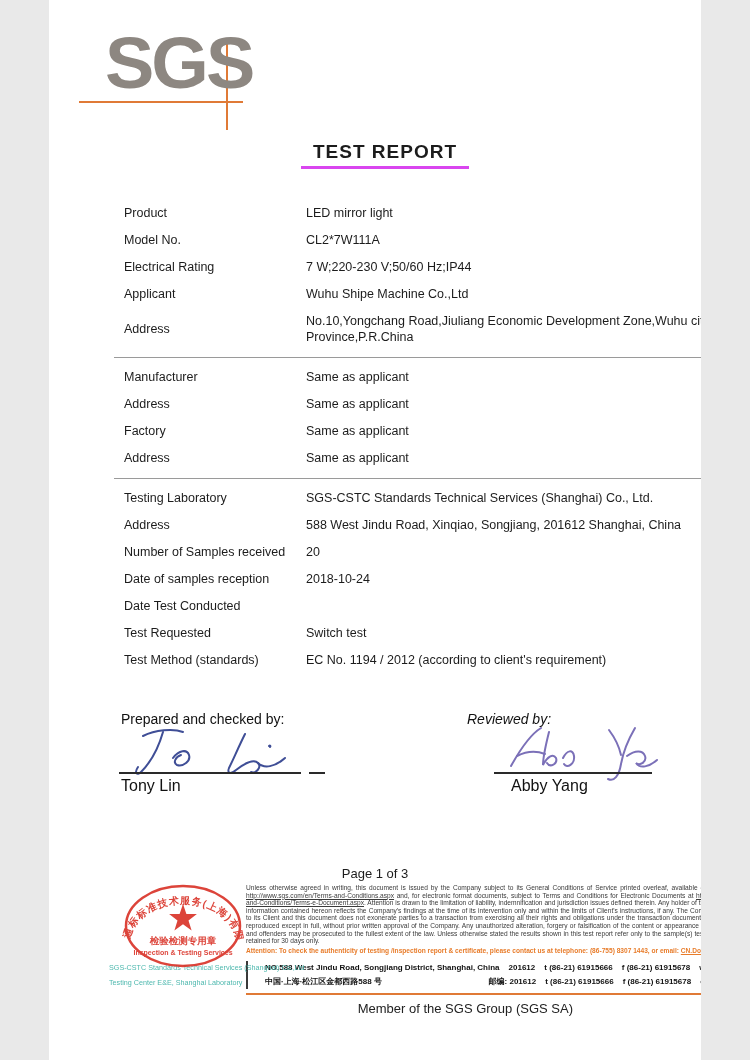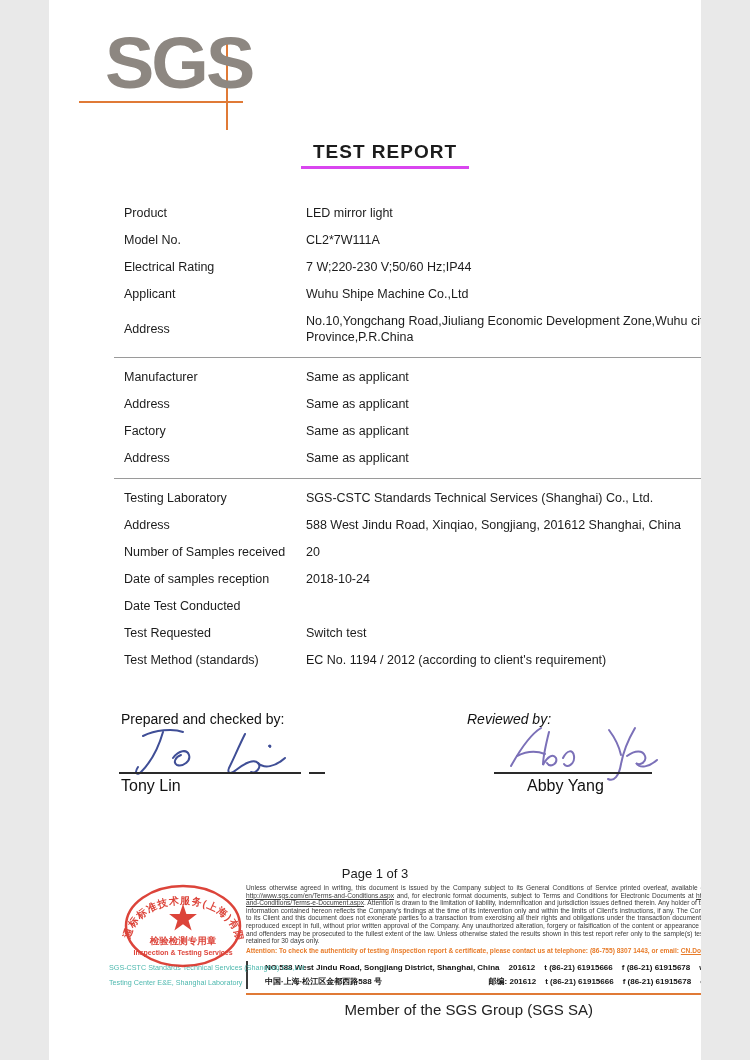--- a/index.html
+++ b/index.html
@@ -51,21 +51,21 @@
   .addr-block{
     position:absolute;left:197px;top:961px;width:538px;
     border-left:2px solid #3a3a3a;padding-left:5px;box-sizing:border-box;
     font-size:8px;font-weight:bold;line-height:14px;color:#111;
   }
   .addr-line{display:flex;white-space:nowrap;}
   .addr-line .grow{flex:1;margin-left:12px;}
   .addr-line span{margin-right:9px;}
   .addr-line .last{margin-right:0;}
   .footer-orange-rule{position:absolute;left:197px;top:993px;width:538px;height:2px;background:#e07a36;}
-  .member-line{position:absolute;top:1001px;right:108px;font-size:15px;color:#222;padding-left:48px;}
+  .member-line{position:absolute;top:1001px;right:128px;font-size:13px;color:#222;padding-left:48px;}
   
   .teal-co{
     position:absolute;left:60px;font-size:7.2px;line-height:9px;color:#4db8ae;
     white-space:nowrap;z-index:1;
   }
   .stamp-svg{position:absolute;left:68px;top:880px;z-index:2;opacity:0.9;}
 </style>
 </head>
 <body>
 
@@ -174,21 +174,21 @@
       <path d="M138,6 C131,18 126,31 124,42 C122,54 117,60 111,57"></path>
       <path d="M130,34 C138,28 146,28 148,34 C150,40 143,44 139,41 C143,47 152,45 160,38"></path>
     </g>
   </svg>
 
   <div class="sig-line" style="left:70px;top:772px;width:182px;"></div>
   <div class="sig-line" style="left:260px;top:772px;width:16px;"></div>
   <div class="sig-line" style="left:445px;top:772px;width:158px;"></div>
 
   <div class="sig-name" style="left:72px;top:777px;">Tony Lin</div>
-  <div class="sig-name" style="left:462px;top:777px;margin-left:16px;">Abby Yang</div>
+  <div class="sig-name" style="left:462px;top:777px;">Abby Yang</div>
 
   <div class="page-num">Page 1 of 3</div>
 
   <div class="fineprint">
     <div id="disclaimer"><span>Unless otherwise agreed in writing, this document is issued by the Company subject to its General Conditions of Service printed overleaf, available on request or accessible at </span><span class="u">http://www.sgs.com/en/Terms-and-Conditions.aspx</span><span> and, for electronic format documents, subject to Terms and Conditions for Electronic Documents at </span><span class="u">http://www.sgs.com/en/Terms-and-Conditions/Terms-e-Document.aspx</span><span>. Attention is drawn to the limitation of liability, indemnification and jurisdiction issues defined therein. Any holder of this document is advised that information contained hereon reflects the Company's findings at the time of its intervention only and within the limits of Client's instructions, if any. The Company's sole responsibility is to its Client and this document does not exonerate parties to a transaction from exercising all their rights and obligations under the transaction documents. This document cannot be reproduced except in full, without prior written approval of the Company. Any unauthorized alteration, forgery or falsification of the content or appearance of this document is unlawful and offenders may be prosecuted to the fullest extent of the law. Unless otherwise stated the results shown in this test report refer only to the sample(s) tested and such sample(s) are retained for 30 days only.</span></div>
     <div id="attention" class="attention"><span>Attention: To check the authenticity of testing /inspection report &amp; certificate, please contact us at telephone: (86-755) 8307 1443, or email: </span><span class="u">CN.Doccheck@sgs.com</span></div>
   </div>
 
   <div class="addr-block">
     <div class="addr-line">

